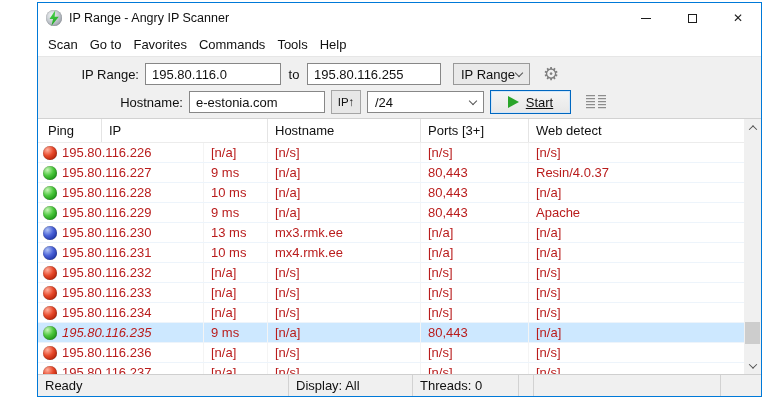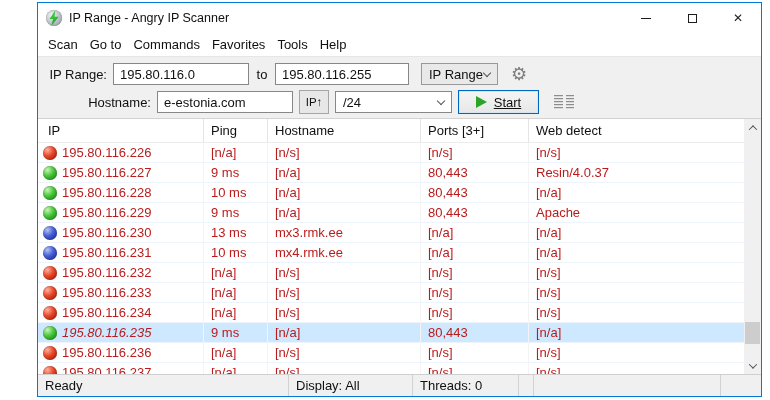--- a/index.html
+++ b/index.html
@@ -25,21 +25,21 @@
   .glyph-close { font-size:12px; line-height:1; }
 
   
   .menubar { flex:0 0 24px; display:flex; align-items:center; padding-left:4px;
     background:#fff; font-size:13px; color:#101010; border-bottom:1px solid #e6e6e6; }
   .menu-item { padding:3px 6px; }
 
   
   .toolbar { flex:0 0 62px; background:#f0f0f0; border-bottom:1px solid #d2d2d2;
     position:relative; font-size:13px; color:#101010; }
-  .tb-row { position:absolute; left:0; right:0; height:24px; display:flex; align-items:center; }
+  .tb-row { position:absolute; left:0; right:0; height:24px; display:flex; align-items:center;padding-left:32px; }
   .row1 { top:5px; } .row2 { top:33px;margin-left:44px; }
   .tb-label { width:69px; text-align:right; padding-right:0; }
   .tb-input { height:22px; border:1px solid #878787; background:#fff; padding:0 6px;
     font:inherit; color:#101010; outline:none; }
   .in-136 { width:136px; margin-left:6px; }
   .in-134 { width:134px; }
   .to-label { width:26px; text-align:center; }
   .combo { height:22px; display:flex; align-items:center; justify-content:space-between; padding:0 7px; }
   .combo-gray { width:77px; margin-left:12px; background:#e9e9e9; border:1px solid #999999; }
   .combo-white { width:117px; margin-left:6px; background:#fff; border:1px solid #878787; }
@@ -114,22 +114,22 @@
         </div>
       <div class="win-btn">
           <span class="glyph-close">✕</span>
         </div>
     </div>
   </div>
 
   <div class="menubar" id="menubar">
       <span class="menu-item">Scan</span>
       <span class="menu-item">Go to</span>
+      <span class="menu-item">Favorites</span>
       <span class="menu-item">Commands</span>
-      <span class="menu-item">Favorites</span>
       <span class="menu-item">Tools</span>
       <span class="menu-item">Help</span>
     </div>
 
   <div class="toolbar">
     <div class="tb-row row1">
       <span class="tb-label">IP Range:</span>
       <input class="tb-input in-136" value="195.80.116.0" style="">
       <span class="tb-label to-label">to</span>
       <input class="tb-input in-134" value="195.80.116.255" style="">
@@ -153,22 +153,22 @@
       </button>
       <span class="list-icon">
         <span class="list-col"></span>
           <span class="list-col"></span>
       </span>
     </div>
   </div>
 
   <div class="table">
     <div class="thead" id="thead">
+        <div class="th" style="width: 64px;">Ping</div>
         <div class="th" style="width: 166px;">IP</div>
-        <div class="th" style="width: 64px;">Ping</div>
         <div class="th" style="width: 153px;">Hostname</div>
         <div class="th" style="width: 108px;">Ports [3+]</div>
         <div class="th" style="width: 215px;">Web detect</div>
       </div>
     <div class="tbody" id="tbody">
         <div class="tr">
           <div class="td ip-cell" style="width: 166px;">
             <span class="ball ball-red"></span>
             <span>195.80.116.226</span>
           </div>

